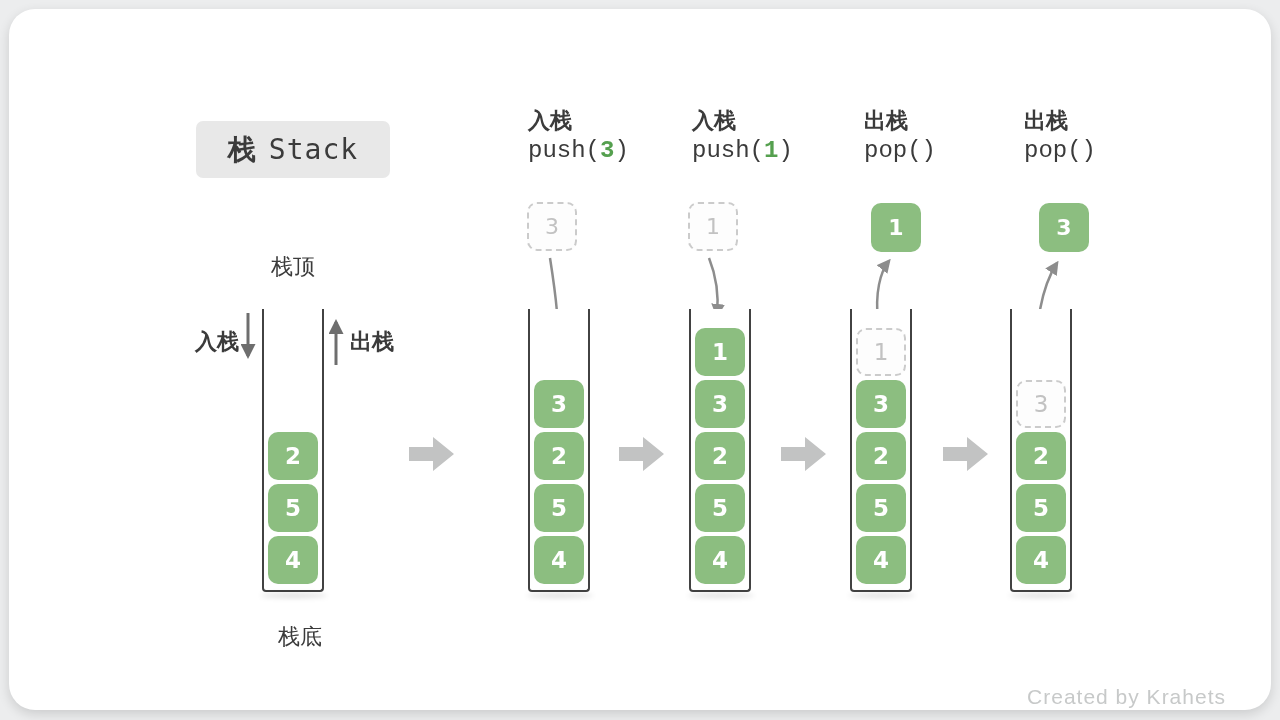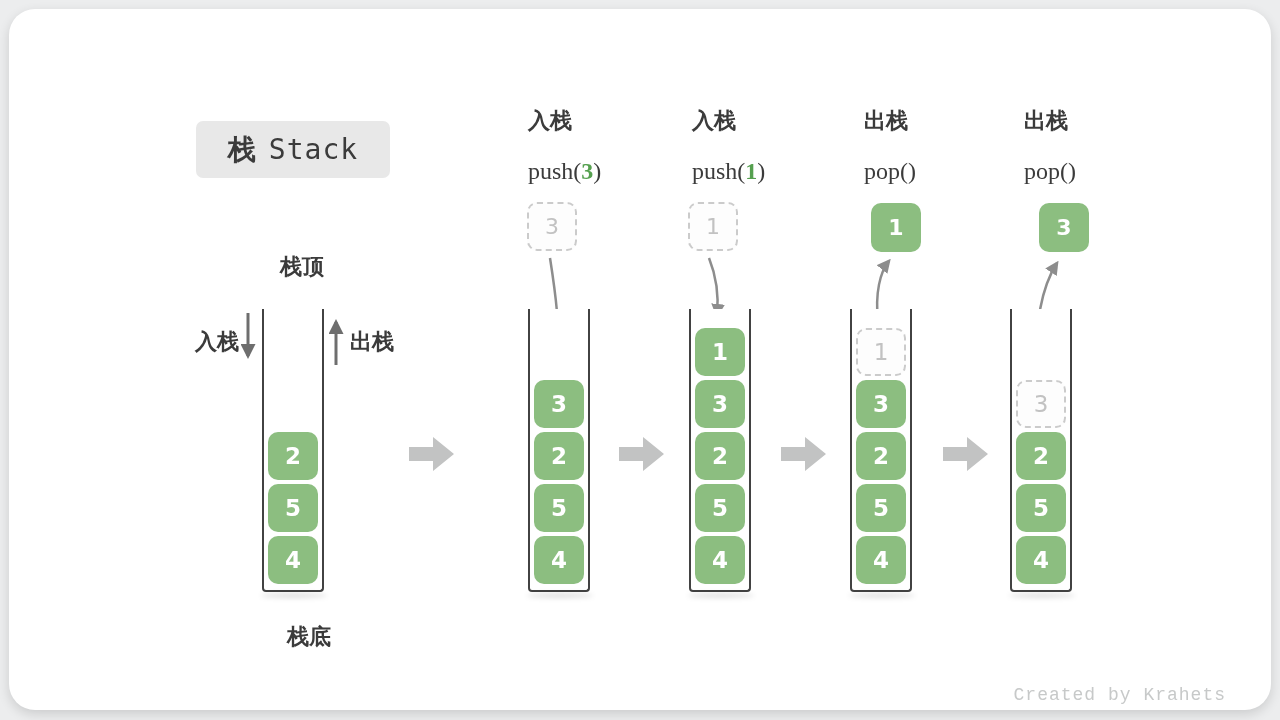--- a/index.html
+++ b/index.html
@@ -19,21 +19,21 @@
   
   .title-box{
     position:absolute; left:187px; top:112px; width:194px; height:57px;
     background:var(--title-bg); border-radius:7px;
     display:flex; align-items:center; justify-content:center; gap:13px;
     color:var(--ink);
   }
   .title-zh{font-size:28px; font-weight:bold;}
   .title-en{font-family:"DejaVu Sans Mono","Liberation Mono",monospace; font-size:28px; font-weight:500; letter-spacing:1px;}
   
-  .cap{position:absolute; width:62px; text-align:right; font-size:22px; font-weight:bold; color:var(--ink); white-space:nowrap;}
+  .cap{position:absolute; width:62px; text-align:center; font-size:22px; font-weight:normal; color:var(--ink); white-space:nowrap;}
   .cap.top{left:253px; top:243px;}
   .cap.bottom{left:260px; top:613px;}
   .side-word{position:absolute; font-size:22px; font-weight:bold; color:var(--ink); white-space:nowrap;}
   .side-word.push{left:186px; top:318px;}
   .side-word.pop{left:341px; top:318px;}
   
   .stack-container{
     position:absolute; width:62px; height:283px;
     border-left:2px solid var(--wall); border-right:2px solid var(--wall); border-bottom:2px solid var(--wall);
     border-bottom-left-radius:4px; border-bottom-right-radius:4px;
@@ -56,27 +56,27 @@
   .float-box{
     position:absolute; width:50px; height:49px; border-radius:10px;
     display:flex; align-items:center; justify-content:center;
     font-size:22px; font-weight:bold;
   }
   .float-box.dashed{background:#fdfdfd; border:2px dashed var(--ghost-border); color:var(--ghost-text); font-weight:500;}
   .float-box.solid{background:var(--green); color:#fff;}
   
   .op-label{position:absolute; top:99px; color:var(--ink); white-space:nowrap;}
   .op-zh{font-size:22px; font-weight:bold; line-height:26px;}
-  .op-code{font-family:Liberation Serif, serif; font-size:24px; line-height:26px; margin-top:24px;}
+  .op-code{font-family:Liberation Mono, monospace; font-size:24px; line-height:26px; margin-top:4px;}
   .op-code .arg{color:var(--arg-green); font-weight:bold;}
   .overlay{position:absolute; left:0; top:0; width:1280px; height:720px; pointer-events:none;}
   .watermark{
     position:absolute; right:45px; top:676px;
-    font-family:Liberation Mono, monospace;
-    font-size:18px; color:var(--watermark); letter-spacing:1px;
+    font-family:Liberation Sans, sans-serif;
+    font-size:21px; color:var(--watermark); letter-spacing:1px;
   }
 </style>
 </head>
 <body>
 
 <div class="stage">
   <div class="card">
 
     <div class="title-box">
       <span class="title-zh">栈</span>

